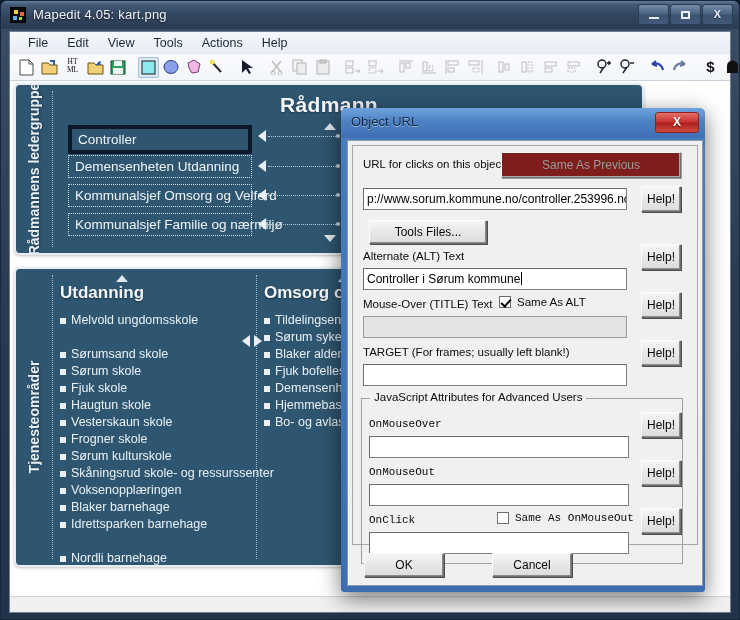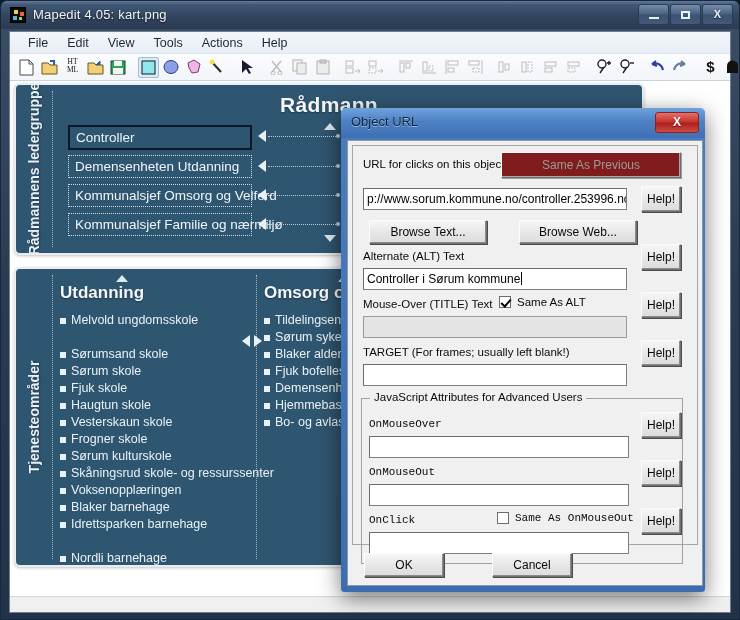--- a/index.html
+++ b/index.html
@@ -113,21 +113,21 @@
   .vlabel span{
     transform:rotate(-90deg);white-space:nowrap;
     color:#eaf1f6;font-size:14px;font-weight:bold;
     text-shadow:0 1px 2px rgba(0,0,0,.4);
   }
   .vdiv{position:absolute;top:6px;bottom:6px;border-left:1px dotted #9fb9c9;}
   .hotbox{
     position:absolute;border:1px dotted #cfdde6;box-sizing:border-box;
     color:#f0f5f9;font-size:13.5px;padding:3px 6px;white-space:nowrap;
   }
-  .hotbox.active{border:2px solid #0f172a;}
+  .hotbox.active{border:4px solid #0f172a;}
   .arrowL{position:absolute;width:0;height:0;border-top:6px solid transparent;border-bottom:6px solid transparent;border-right:8px solid #e9f0f5;}
   .dotline{position:absolute;height:0;border-top:1px dotted #b9cbd6;}
   .dotend{position:absolute;width:4px;height:4px;border-radius:50%;background:#c9d9e2;}
   .updot{position:absolute;width:0;height:0;border-left:6px solid transparent;border-right:6px solid transparent;border-bottom:7px solid #dfe9ef;}
   .dndot{position:absolute;width:0;height:0;border-left:6px solid transparent;border-right:6px solid transparent;border-top:7px solid #dfe9ef;}
   .col-head{
     position:absolute;color:#f2f6f9;font-size:17px;font-weight:bold;
     text-shadow:0 1px 2px rgba(0,0,0,.4);white-space:nowrap;
   }
   .litem{
@@ -527,22 +527,21 @@
 
   <div class="dlg-body">
     <div class="dlg-inner">
 
       <div class="lbl" style="left:10px;top:12px;">URL for clicks on this object:</div>
       <div class="btn flat" style="left:148px;top:6px;width:180px;height:26px;">Same As Previous</div>
 
       <div class="tfield" style="left:10px;top:42px;width:264px;height:22px;">p://www.sorum.kommune.no/controller.253996.no.html</div>
       <div class="btn help" style="left:288px;top:40px;width:40px;height:26px;">Help!</div>
 
-      <div class="btn" style="left:16px;top:74px;width:118px;height:24px;">Browse Text...</div>
-      <div class="btn" style="left:166px;top:74px;width:118px;height:24px;">Browse Web...</div>
+      <div class="btn" style="left:16px;top:74px;width:118px;height:24px;">Tools Files...</div>
 
       <div class="lbl" style="left:10px;top:104px;">Alternate (ALT) Text</div>
       <div class="btn help" style="left:288px;top:98px;width:40px;height:26px;">Help!</div>
       <div class="tfield" style="left:10px;top:122px;width:264px;height:22px;"><span>Controller i Sørum kommune</span><span class="caret"></span></div>
 
       <div class="lbl" style="left:10px;top:152px;">Mouse-Over (TITLE) Text</div>
       <div class="cbrow" style="left:146px;top:150px;">
         <span class="cbox checked"></span>
         <span class="cblbl">Same As ALT</span>
       </div>

